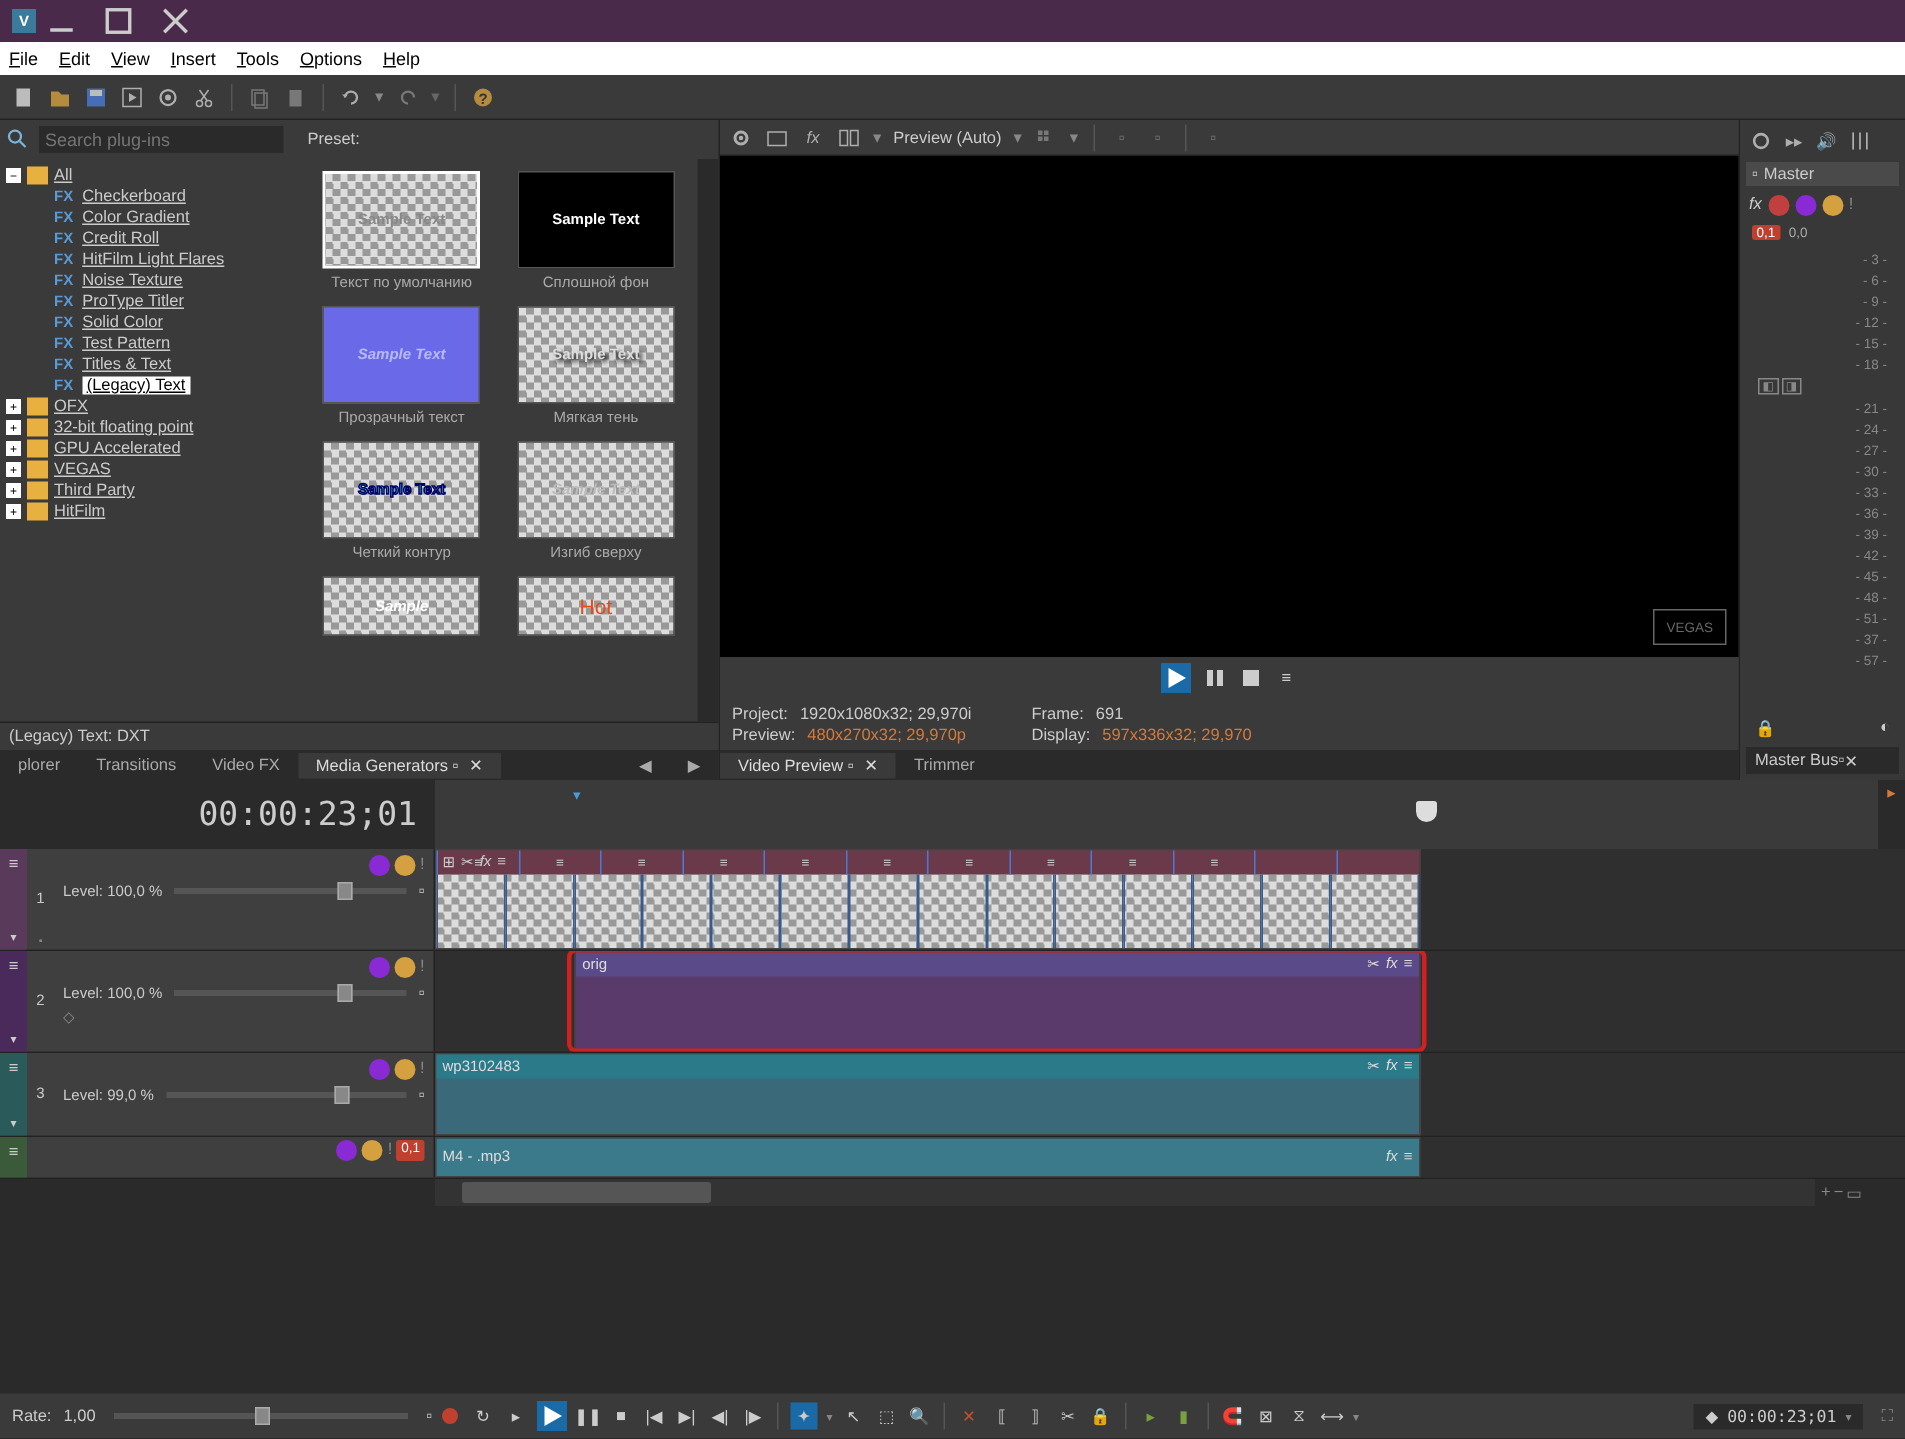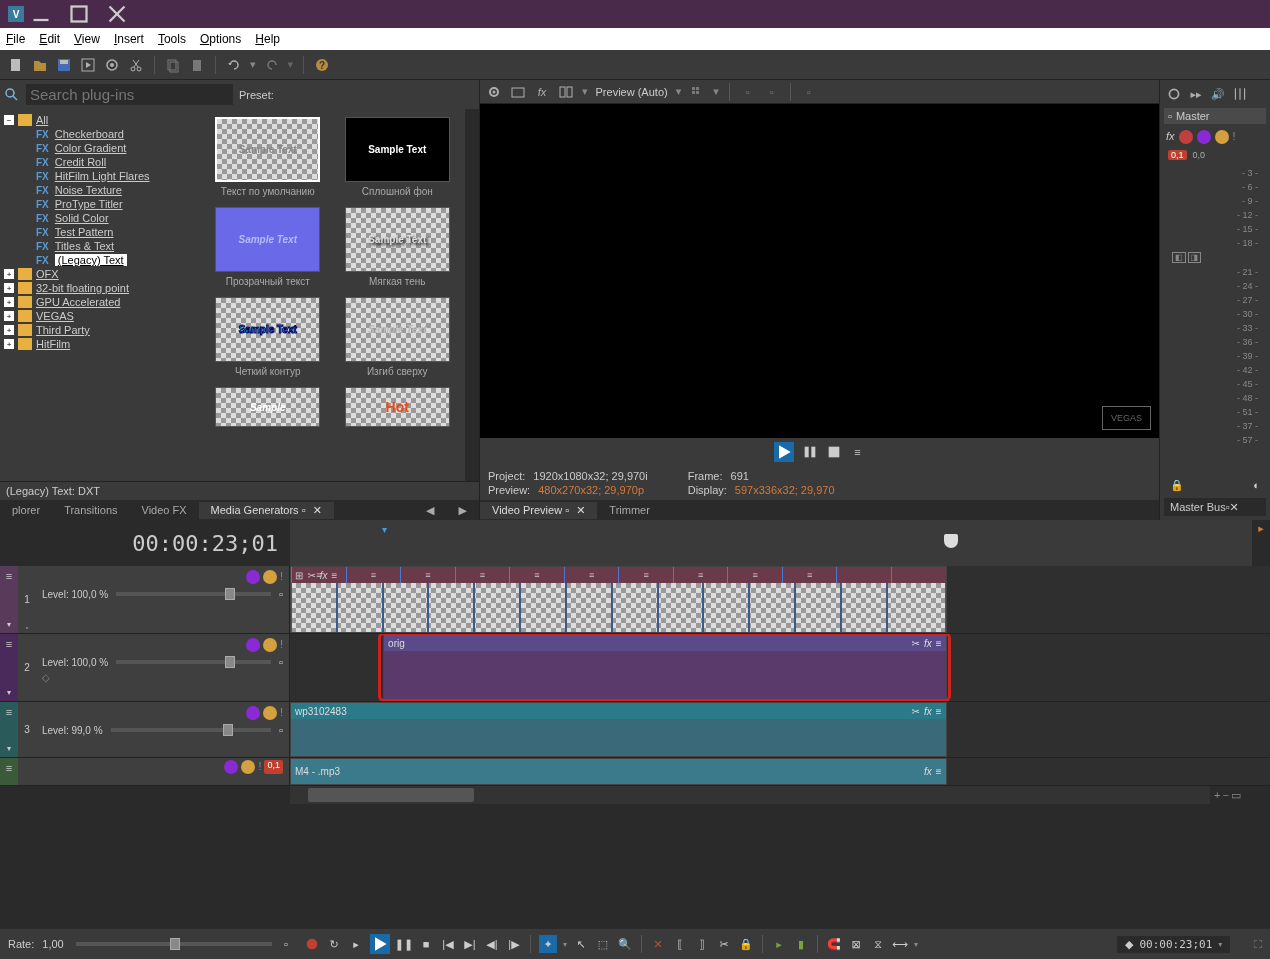--- a/index.html
+++ b/index.html
@@ -15,22 +15,22 @@
 .menubar span u { text-decoration: underline; }
 .toolbar { background: #3a3a3a; height: 30px; display: flex; align-items: center; padding: 0 8px; gap: 8px; border-bottom: 1px solid #222; }
 .tool-icon { width: 16px; height: 16px; display: inline-flex; align-items: center; justify-content: center; cursor: pointer; opacity: 0.8; }
 .tool-sep { width: 1px; height: 18px; background: #555; margin: 0 2px; }
 
 .main-area { flex: 1; display: flex; flex-direction: column; min-height: 0; }
 .upper { display: flex; height: 440px; }
 .left-panel { width: 480px; background: #3a3a3a; display: flex; flex-direction: column; border-right: 1px solid #222; }
 .search-row { display: flex; align-items: center; padding: 4px; gap: 6px; }
 .search-icon { width: 16px; height: 16px; }
-.search-input { flex: 0 0 140px; background: #2a2a2a; border: none; color: #888; padding: 2px 4px; font-size: 15px; }
-.preset-label { color: #ccc; }
+.search-input { flex: 0 0 140px; background: #2a2a2a; border: none; color: #888; padding: 2px 4px; font-size: 12px; }
+.preset-label { margin-left: 10px; color: #ccc; }
 
 .panel-split { display: flex; flex: 1; min-height: 0; }
 .tree { width: 200px; background: #3a3a3a; overflow-y: auto; padding: 4px; font-size: 11px; }
 .tree-row { display: flex; align-items: center; gap: 4px; padding: 1px 0; cursor: pointer; white-space: nowrap; }
 .tree-exp { width: 10px; height: 10px; background: #fff; color: #000; font-size: 8px; display: flex; align-items: center; justify-content: center; }
 .tree-folder { width: 14px; height: 12px; background: #e8b040; }
 .tree-fx { color: #5a9ad4; font-weight: bold; font-size: 10px; margin-left: 18px; margin-right: 2px; }
 .tree-label { color: #ccc; text-decoration: underline; }
 .tree-label.sel { background: #fff; color: #000; padding: 0 3px; }
 .tree-indent { margin-left: 14px; }
@@ -97,21 +97,21 @@
 .clip-body { position: absolute; top: 16px; bottom: 0; left: 0; right: 0; }
 .clip.text { background: #6a3a4a; }
 .clip.video { background: #5a3a6a; }
 .clip.video2 { background: #3a6a7a; }
 .clip.audio { background: #3a5a6a; }
 .highlight-box { position: absolute; border: 3px solid #d02020; border-radius: 6px; pointer-events: none; }
 
 .checker { background: repeating-conic-gradient(#999 0% 25%, #ddd 0% 50%) 0 0 / 10px 10px; }
 .segment { position: absolute; top: 0; bottom: 0; border-left: 1px solid #3a5a8a; border-right: 1px solid #3a5a8a; }
 
-.timeline-footer { height: 30px; background: #3a3a3a; display: flex; align-items: center; padding: 12px 8px; gap: 16px; }
+.timeline-footer { height: 30px; background: #3a3a3a; display: flex; align-items: center; padding: 12px 8px; gap: 4px; }
 .rate-box { width: 280px; display: flex; align-items: center; gap: 8px; }
 .transport-icons { display: flex; gap: 6px; align-items: center; }
 .ti { width: 16px; height: 16px; display: flex; align-items: center; justify-content: center; cursor: pointer; color: #ccc; }
 
 .statusbar { height: 22px; background: #3a3a3a; display: flex; align-items: center; justify-content: flex-end; padding: 0 10px; font-size: 11px; color: #ccc; border-top: 1px solid #222; }
 
 svg { width: 100%; height: 100%; }
 .scrollbar-v { width: 14px; background: #2a2a2a; }
 </style>
 </head>
@@ -352,21 +352,21 @@
                 </div>
               <div class="preset-caption">Изгиб сверху</div>
             </div>
             <div class="preset-item">
               <div class="preset-thumb checker" style="height:40px">
                   <span style="color:#fff;font-style:italic">Sample</span>
                 </div>
             </div>
             <div class="preset-item">
               <div class="preset-thumb checker" style="height:40px">
-                  <span style="color:#e84a1a;font-weight:bold;font-size:14px">Hot</span>
+                  <span style="color:#e84a1a;font-weight:normal;font-size:14px">Hot</span>
                 </div>
             </div>
           </div>
           <div class="scrollbar-v"></div>
         </div>
         <div class="status-line">(Legacy) Text: DXT</div>
         <div class="tabs-row">
           <span class="tab">plorer</span>
           <span class="tab">Transitions</span>
           <span class="tab">Video FX</span>

